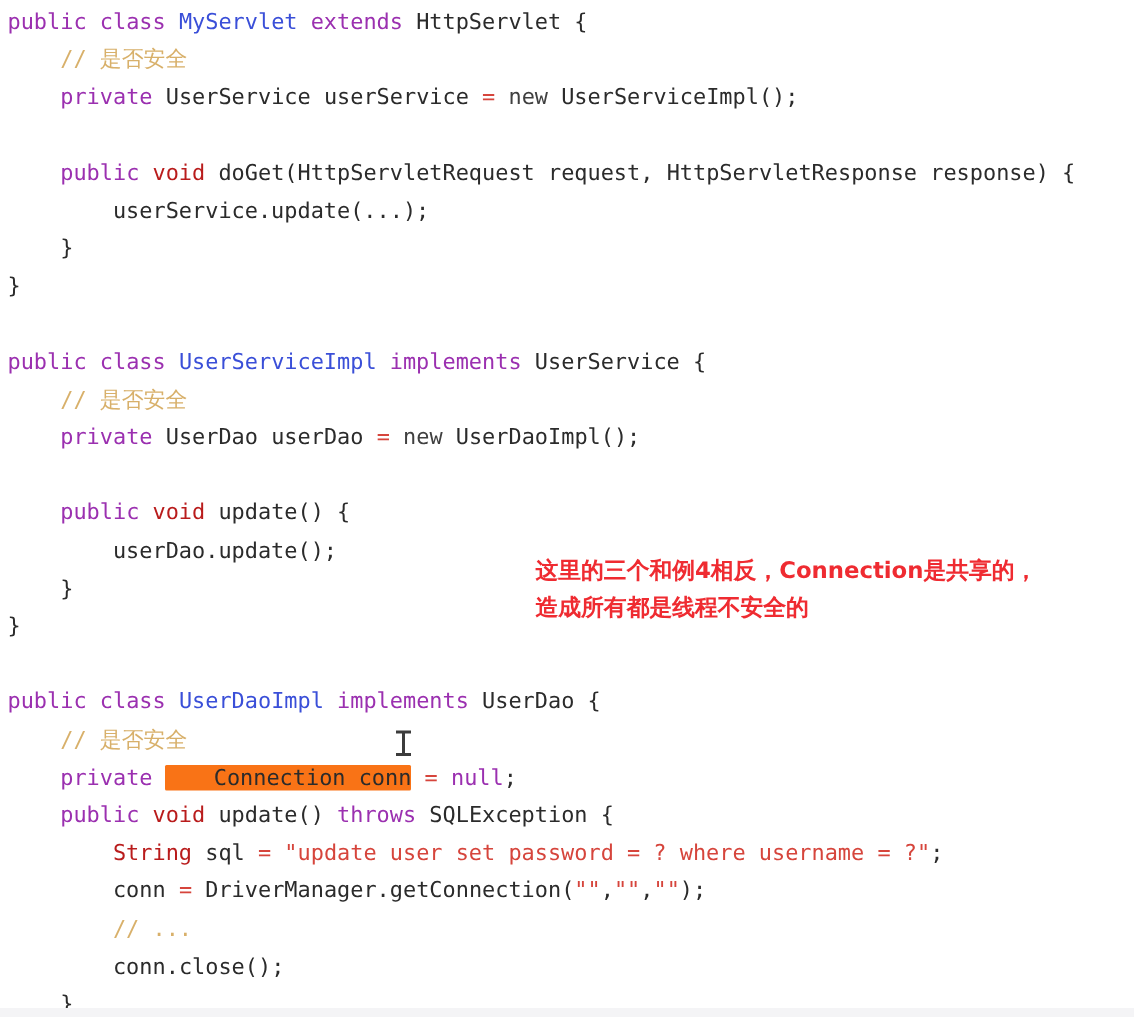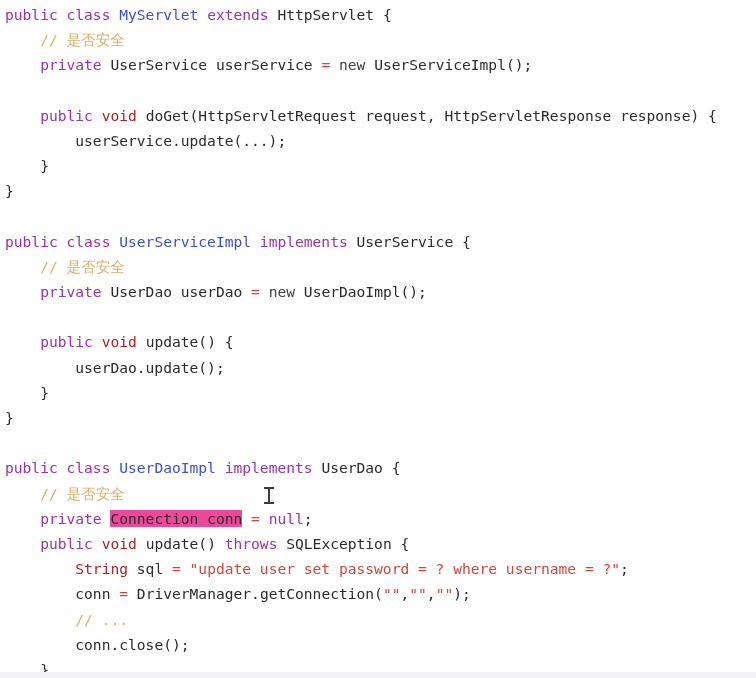--- a/index.html
+++ b/index.html
@@ -57,22 +57,23 @@
   .kw   { color: #9b30b0; }          
   .kw2  { color: #404040; }          
   .cls  { color: #3a4fd8; }          
   .prim { color: #b91c1c; }          
   .cmt  { color: #d8b06a; }          
   .str  { color: #d6453c; }          
   .op   { color: #d6453c; }          
   .plain{ color: #2b2b2b; }
 
   .sel {
-    background: #ec4899;
+    background: #f97316;
     border-radius: 1px;
+    padding-left: 32px;
   }
 
   
   #annotation {
     position: absolute;
     left: 357px;
     top: 368px;
     width: 392px;
     font-family: "DejaVu Sans", "Liberation Sans", sans-serif;
     font-size: 15.2px;
@@ -110,20 +111,22 @@
   #ibeam-cursor .cap-top { top: 0px; }
   #ibeam-cursor .cap-bot { bottom: 0px; }
 </style>
 </head>
 <body>
 
 <div id="editor">
 
   <pre id="code"><span class="ln"><span class="kw">public</span> <span class="kw">class</span> <span class="cls">MyServlet</span> <span class="kw">extends</span> <span class="plain">HttpServlet</span> <span class="plain">{</span></span><span class="ln">    <span class="cmt">// 是否安全</span></span><span class="ln">    <span class="kw">private</span> <span class="plain">UserService</span> <span class="plain">userService</span> <span class="op">=</span> <span class="kw2">new</span> <span class="plain">UserServiceImpl</span><span class="plain">();</span></span><span class="ln"> </span><span class="ln">    <span class="kw">public</span> <span class="prim">void</span> <span class="plain">doGet</span><span class="plain">(</span><span class="plain">HttpServletRequest</span> <span class="plain">request</span><span class="plain">,</span> <span class="plain">HttpServletResponse</span> <span class="plain">response</span><span class="plain">) {</span></span><span class="ln">        <span class="plain">userService.update(...);</span></span><span class="ln">    <span class="plain">}</span></span><span class="ln"><span class="plain">}</span></span><span class="ln"> </span><span class="ln"><span class="kw">public</span> <span class="kw">class</span> <span class="cls">UserServiceImpl</span> <span class="kw">implements</span> <span class="plain">UserService</span> <span class="plain">{</span></span><span class="ln">    <span class="cmt">// 是否安全</span></span><span class="ln">    <span class="kw">private</span> <span class="plain">UserDao</span> <span class="plain">userDao</span> <span class="op">=</span> <span class="kw2">new</span> <span class="plain">UserDaoImpl</span><span class="plain">();</span></span><span class="ln"> </span><span class="ln">    <span class="kw">public</span> <span class="prim">void</span> <span class="plain">update</span><span class="plain">() {</span></span><span class="ln">        <span class="plain">userDao.update();</span></span><span class="ln">    <span class="plain">}</span></span><span class="ln"><span class="plain">}</span></span><span class="ln"> </span><span class="ln"><span class="kw">public</span> <span class="kw">class</span> <span class="cls">UserDaoImpl</span> <span class="kw">implements</span> <span class="plain">UserDao</span> <span class="plain">{</span></span><span class="ln">    <span class="cmt">// 是否安全</span></span><span class="ln">    <span class="kw">private</span> <span class="sel">Connection conn</span> <span class="op">=</span> <span class="kw">null</span><span class="plain">;</span></span><span class="ln">    <span class="kw">public</span> <span class="prim">void</span> <span class="plain">update</span><span class="plain">()</span> <span class="kw">throws</span> <span class="plain">SQLException</span> <span class="plain">{</span></span><span class="ln">        <span class="prim">String</span> <span class="plain">sql</span> <span class="op">=</span> <span class="str">"update user set password = ? where username = ?"</span><span class="plain">;</span></span><span class="ln">        <span class="plain">conn</span> <span class="op">=</span> <span class="plain">DriverManager</span><span class="plain">.</span><span class="plain">getConnection</span><span class="plain">(</span><span class="str">""</span><span class="plain">,</span><span class="str">""</span><span class="plain">,</span><span class="str">""</span><span class="plain">);</span></span><span class="ln">        <span class="cmt">// ...</span></span><span class="ln">        <span class="plain">conn</span><span class="plain">.</span><span class="plain">close</span><span class="plain">();</span></span><span class="ln">    <span class="plain">}</span></span></pre>
 
+  <div id="annotation">这里的三个和例4相反，Connection是共享的，
+造成所有都是线程不安全的</div>
 
   <div id="ibeam-cursor">
     <div class="cap-top"></div>
     <div class="stem"></div>
     <div class="cap-bot"></div>
   </div>
 
   <div id="bottom-strip"></div>
 </div>
 

